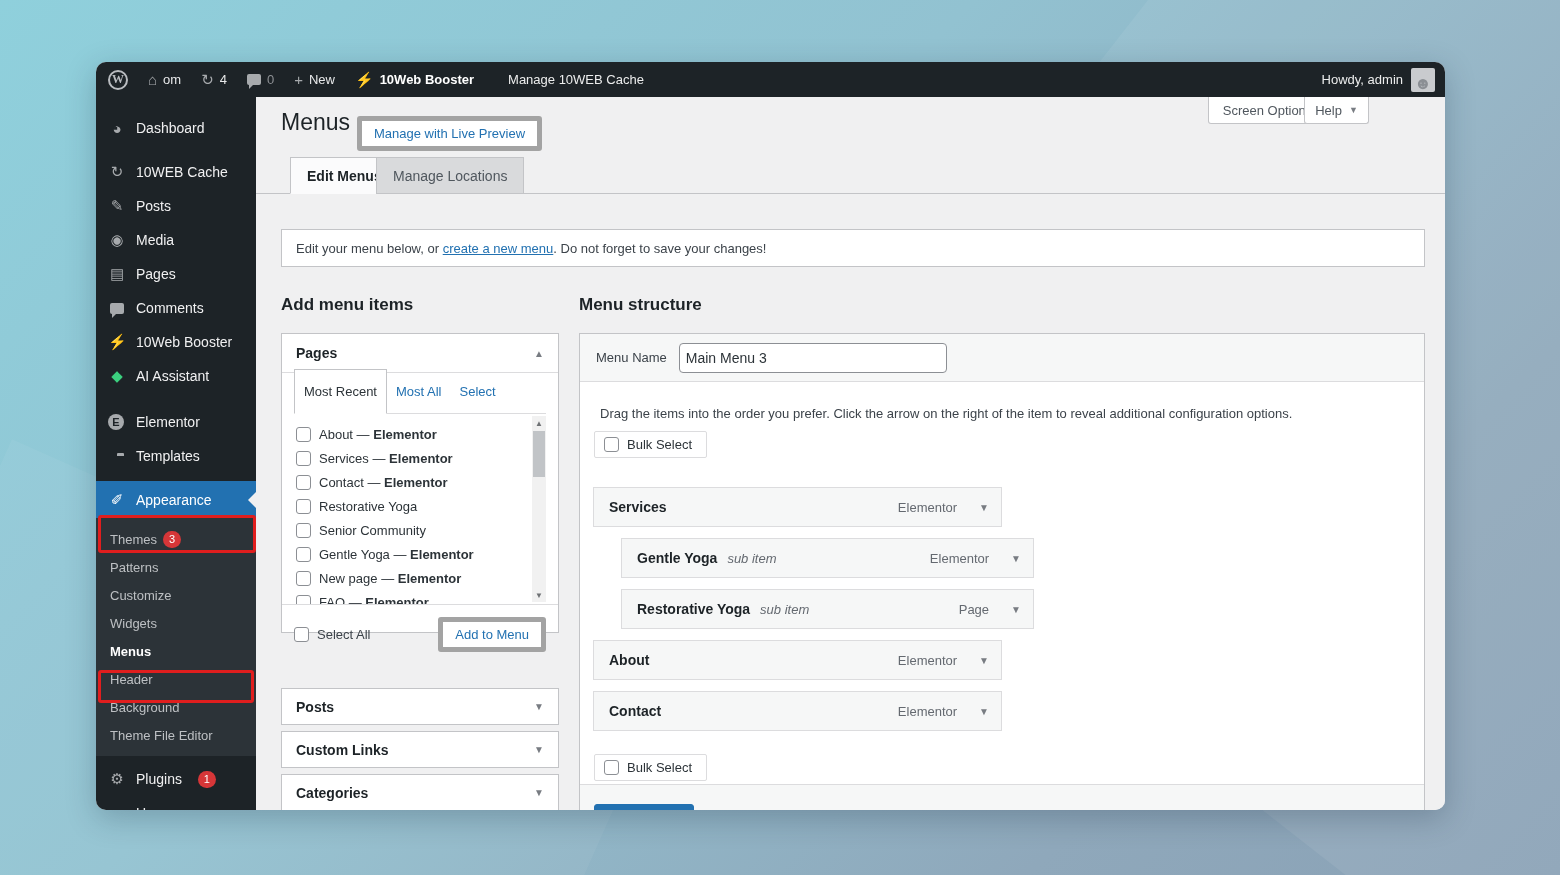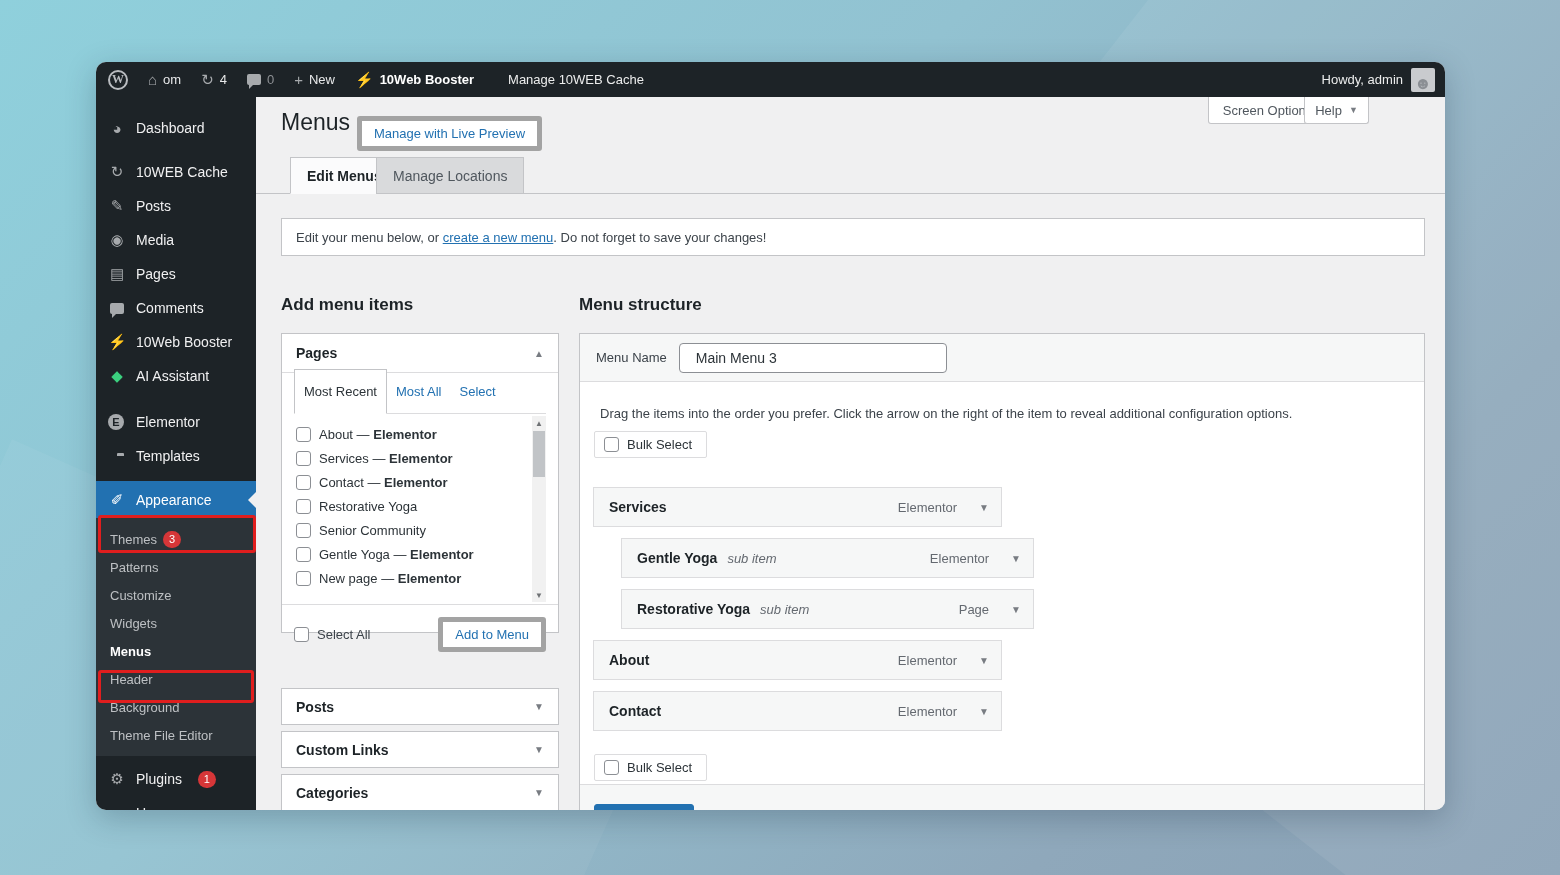--- a/index.html
+++ b/index.html
@@ -80,21 +80,21 @@
   .btn-outline { background:#fff; border:5px solid #a3a3a3; color:#2271b1; border-radius:3px;
     font-size:13px; padding:5px 12px; cursor:pointer; font-family:inherit; }
   .live-preview { position:absolute; left:101px; top:19px; }
 
   .tabs-wrap { position:absolute; left:0; top:61px; width:1189px; height:36px; border-bottom:1px solid #c3c4c7; }
   .nav-tab { position:absolute; bottom:-1px; height:37px; display:flex; align-items:center;
     padding:0 16px; font-size:14px; border:1px solid #c3c4c7; cursor:pointer; }
   .nav-tab.active { left:34px; background:#fbfbfc; border-bottom-color:#fbfbfc; font-weight:bold; color:#1d2327; }
   .nav-tab.inactive { left:120px; background:#d9dadc; color:#50575e; }
 
-  .notice { position:absolute; left:25px; top:121px; width:1144px; height:38px; background:#fff;
+  .notice { position:absolute; left:25px; top:132px; width:1144px; height:38px; background:#fff;
     border:1px solid #c3c4c7; display:flex; align-items:center; padding:0 14px; color:#3c434a; }
   .link { color:#2271b1; text-decoration:underline; cursor:pointer; }
 
   .col-title { position:absolute; font-size:17px; font-weight:bold; color:#1d2327; top:198px; }
   .t-left { left:25px; } .t-right { left:323px; }
 
   
   .panel { position:absolute; background:#fff; border:1px solid #c3c4c7; }
   .pages-panel { left:25px; top:236px; width:278px; height:300px; }
   .acc-head { height:39px; display:flex; align-items:center; justify-content:space-between;
@@ -123,21 +123,21 @@
   .acc-bar { left:25px; width:278px; height:37px; }
   .acc-posts { top:591px; } .acc-links { top:634px; } .acc-cats { top:677px; }
   .acc-bar .acc-head { height:35px; }
 
   
   .structure-panel { left:323px; top:236px; width:846px; height:520px; }
   .name-row { height:48px; background:#f6f7f7; border-bottom:1px solid #dcdcde;
     display:flex; align-items:center; gap:12px; padding:0 16px; }
   .name-label { font-size:13px; color:#3c434a; }
   .name-input { width:268px; height:30px; border:1px solid #8c8f94; border-radius:4px;
-    font-size:14px; padding:0 16px; color:#2c3338; font-family:inherit; background:#fff; }
+    font-size:14px; padding:0 6px; color:#2c3338; font-family:inherit; background:#fff; }
   .instructions { padding:24px 20px 0 20px; font-size:13px; color:#3c434a; }
   .bulk-chip { position:absolute; left:14px; display:inline-flex; align-items:center; gap:8px;
     background:#fff; border:1px solid #dcdcde; border-radius:2px; padding:5px 14px 5px 9px;
     font-size:13px; color:#2c3338; }
   .bulk1 { top:97px; } .bulk2 { top:420px; }
   .menu-item-bar { position:absolute; height:40px; background:#f6f7f7; border:1px solid #dcdcde;
     display:flex; align-items:center; padding:0 12px 0 15px; }
   .menu-item-bar .mi-label { font-size:14px; font-weight:bold; color:#1d2327; }
   .mi-note { font-style:italic; color:#646970; font-size:13px; margin-left:10px; }
   .mi-right { margin-left:auto; display:flex; align-items:center; gap:22px; }
@@ -346,20 +346,24 @@
             <span><span>Senior Community</span><span></span><span class="suffix"></span></span>
           </label>
           <label class="check-row">
             <input type="checkbox" class="cb" style="">
             <span><span>Gentle Yoga</span><span> — </span><span class="suffix">Elementor</span></span>
           </label>
           <label class="check-row">
             <input type="checkbox" class="cb" style="">
             <span><span>New page</span><span> — </span><span class="suffix">Elementor</span></span>
           </label>
+          <label class="check-row">
+            <input type="checkbox" class="cb" style="">
+            <span><span>FAQ</span><span> — </span><span class="suffix">Elementor</span></span>
+          </label>
           <div class="scrollbar">
             <div class="arr">▲</div>
             <div class="thumb"></div>
             <div class="arr down">▼</div>
           </div>
         </div>
       </div>
       <div class="select-row">
         <input type="checkbox" class="cb" style="">
         <span>Select All</span>

